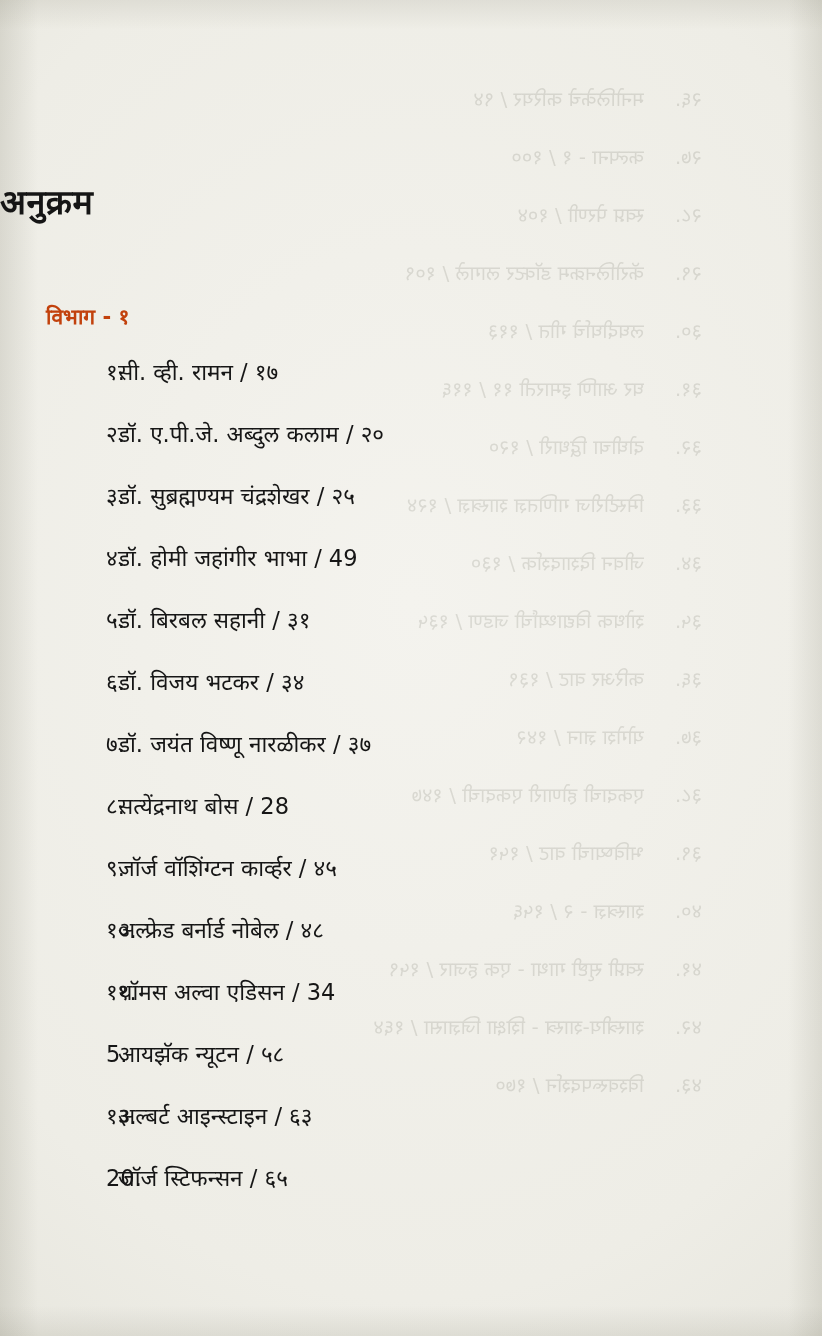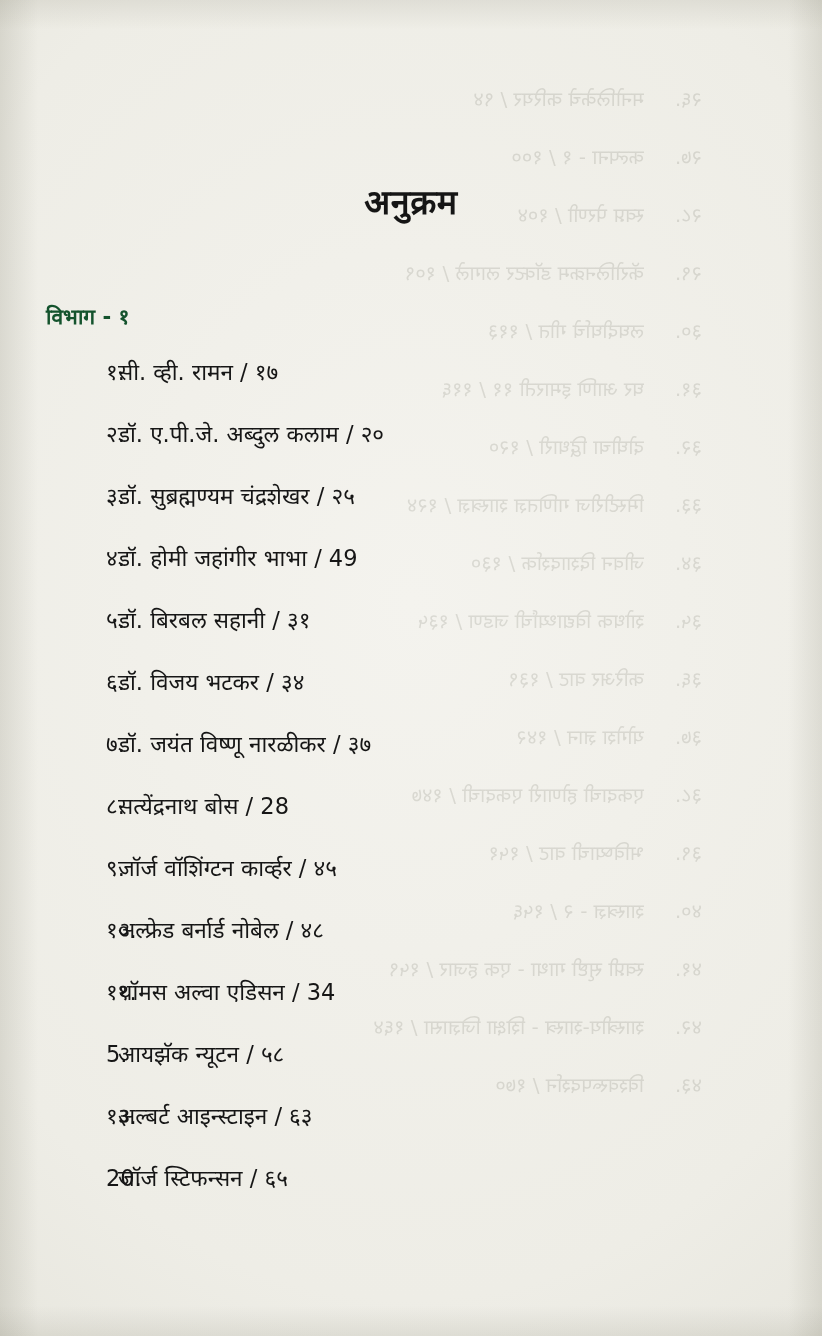--- a/index.html
+++ b/index.html
@@ -59,34 +59,33 @@
   .showthrough .st-row span { display: inline-block; }
   .st-num { width: 58px; }
 
   .content {
     position: absolute;
     inset: 0;
     padding: 0;
   }
 
   .heading {
-    text-align: center;
     font-size: 34px;
     font-weight: 700;
     letter-spacing: 0.5px;
     margin-top: 178px;
     color: #151515;
   }
 
   .section-label {
     margin-top: 78px;
     margin-left: 46px;
     font-size: 21px;
     font-weight: 700;
-    color: #14532d;
+    color: #c2410c;
   }
 
   .toc {
     margin-top: 26px;
     margin-left: 46px;
     list-style: none;
     padding: 0;
   }
   .toc-row {
     display: flex;

